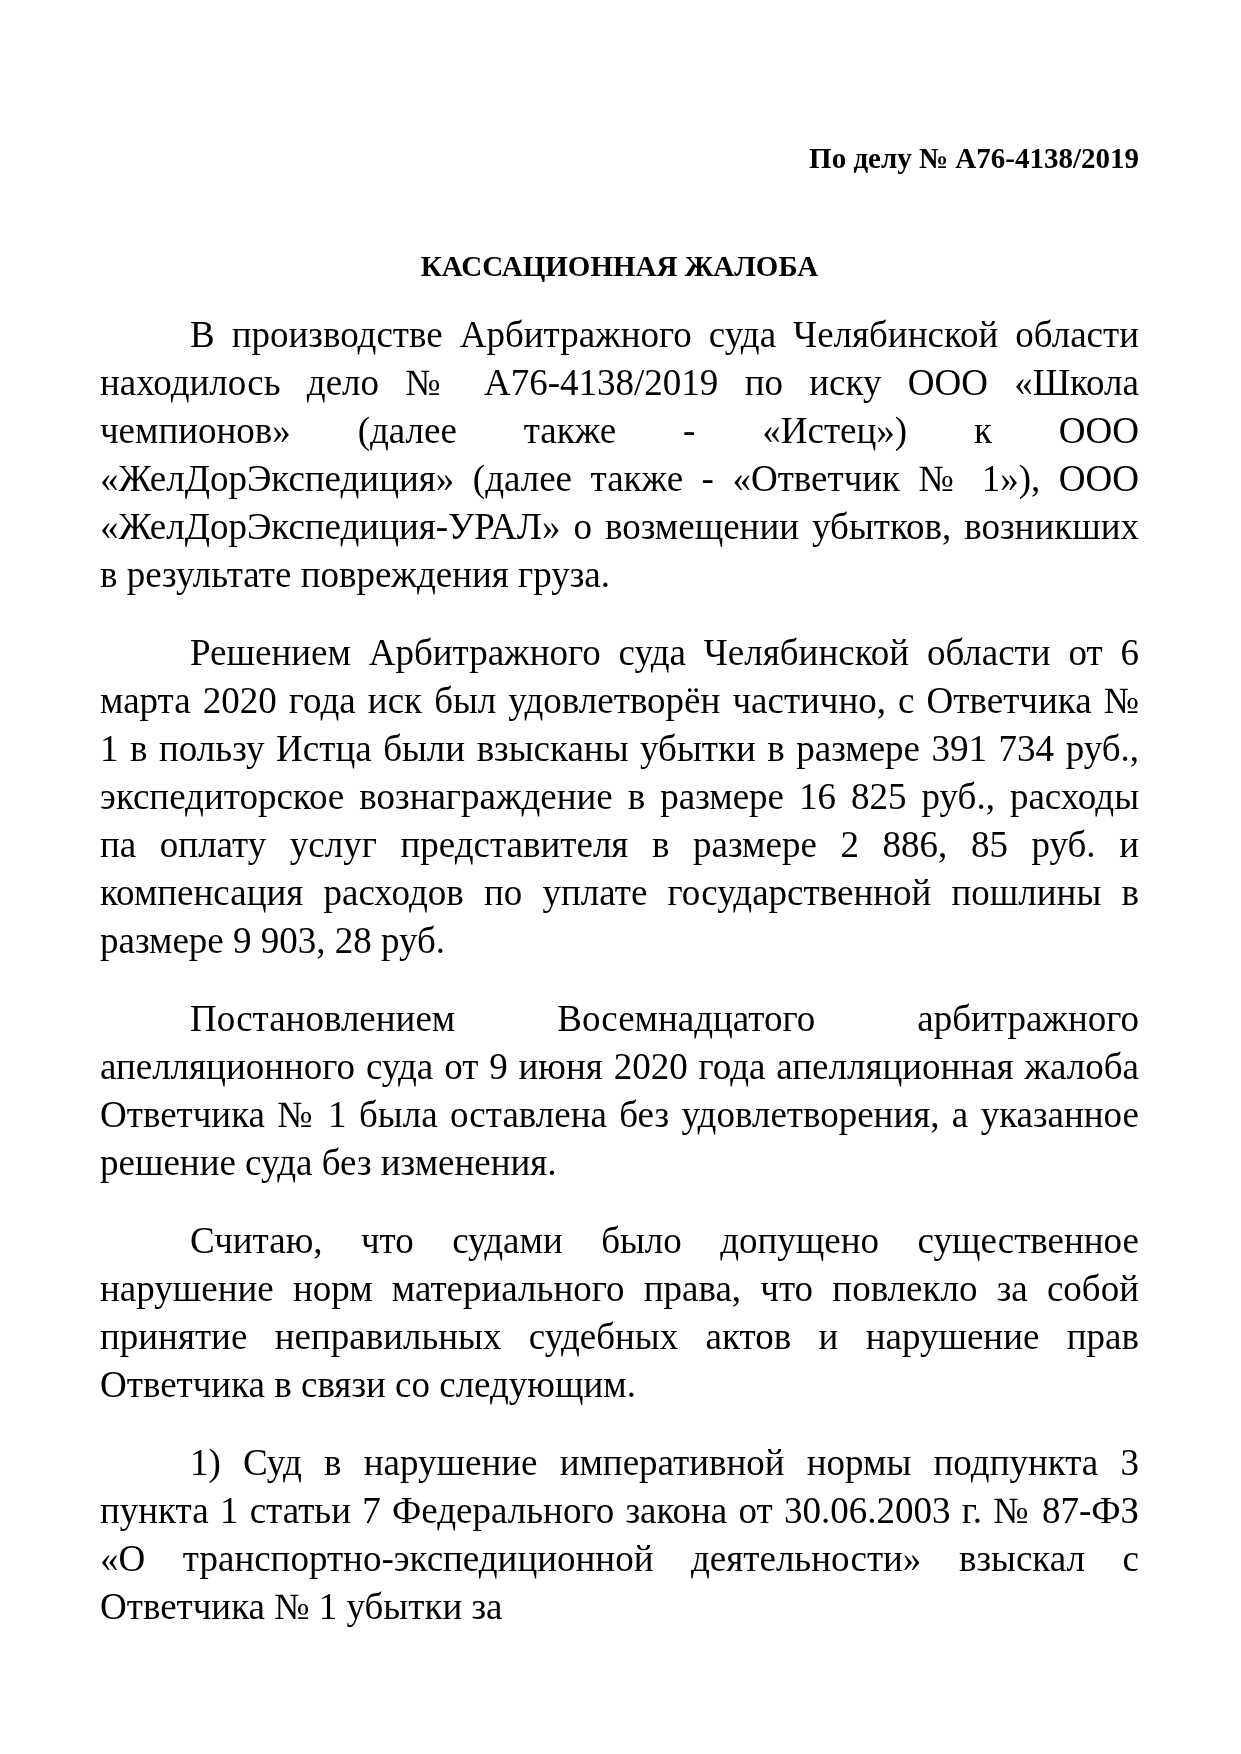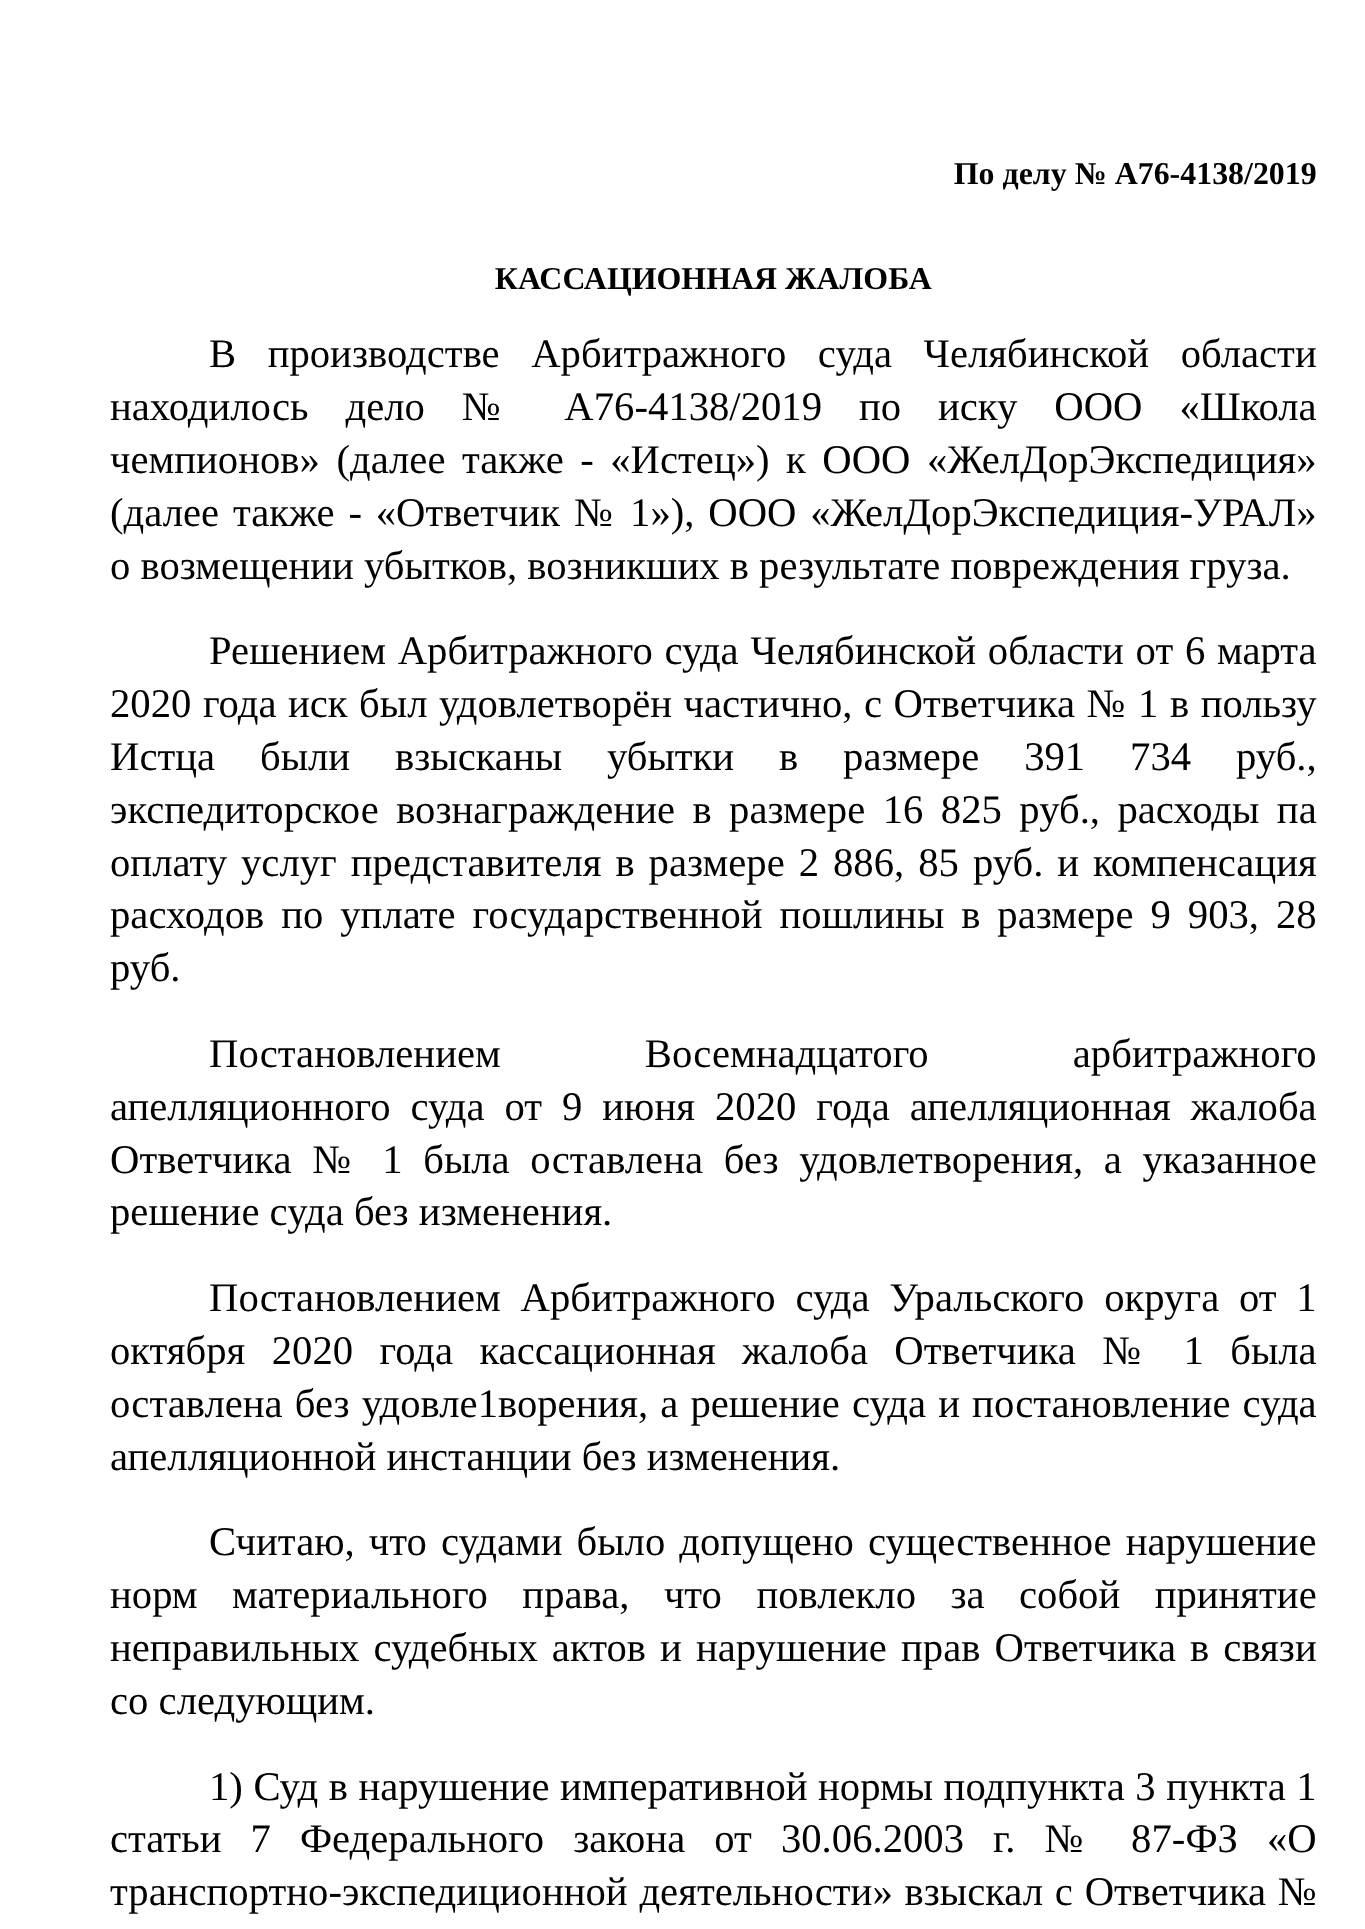--- a/index.html
+++ b/index.html
@@ -8,36 +8,36 @@
     height: 1754px;
     background: #ffffff;
     color: #000000;
     font-family: "Liberation Serif", serif;
     overflow: hidden;
   }
   .page {
     box-sizing: border-box;
     width: 1241px;
     height: 1754px;
-    padding: 134px 44px 0 100px;
+    padding: 134px 102px 0 100px;
     background: #ffffff;
   }
   .case-ref {
     text-align: right;
     font-weight: bold;
     font-size: 29px;
     line-height: 48px;
     white-space: nowrap;
   }
   .doc-title {
     text-align: center;
     font-weight: bold;
     font-size: 29px;
     line-height: 48px;
-    margin: 48px 0 21px 0;
+    margin: 60px 0 21px 0;
   }
   p.para {
     font-size: 37px;
     line-height: 48px;
     text-align: justify;
     text-align-last: left;
     text-indent: 90px;
     margin: 0 0 30px 0;
   }
   p.para.bold {
@@ -51,18 +51,17 @@
   <div class="case-ref">По делу № А76-4138/2019</div>
 
   <h1 class="doc-title">КАССАЦИОННАЯ ЖАЛОБА</h1>
 
   <p class="para">В производстве Арбитражного суда Челябинской области находилось дело № А76-4138/2019 по иску ООО «Школа чемпионов» (далее также - «Истец») к ООО «ЖелДорЭкспедиция» (далее также - «Ответчик № 1»), ООО «ЖелДорЭкспедиция-УРАЛ» о возмещении убытков, возникших в результате повреждения груза.</p>
 
   <p class="para">Решением Арбитражного суда Челябинской области от 6 марта 2020 года иск был удовлетворён частично, с Ответчика № 1 в пользу Истца были взысканы убытки в размере 391 734 руб., экспедиторское вознаграждение в размере 16 825 руб., расходы па оплату услуг представителя в размере 2 886, 85 руб. и компенсация расходов по уплате государственной пошлины в размере 9 903, 28 руб.</p>
 
   <p class="para">Постановлением Восемнадцатого арбитражного апелляционного суда от 9 июня 2020 года апелляционная жалоба Ответчика № 1 была оставлена без удовлетворения, а указанное решение суда без изменения.</p>
 
-  <p class="para">Постановлением Арбитражного суда Уральского округа от 1 октября 2020 года кассационная жалоба Ответчика № 1 была оставлена без удовле1ворения, а решение суда и постановление суда апелляционной инстанции без изменения.</p>
 
   <p class="para">Считаю, что судами было допущено существенное нарушение норм материального права, что повлекло за собой принятие неправильных судебных актов и нарушение прав Ответчика в связи со следующим.</p>
 
   <p class="para bold">1) Суд в нарушение императивной нормы подпункта 3 пункта 1 статьи 7 Федерального закона от 30.06.2003 г. № 87-ФЗ «О транспортно-экспедиционной деятельности» взыскал с Ответчика № 1 убытки за</p>
 </div>
 
 </body></html>

